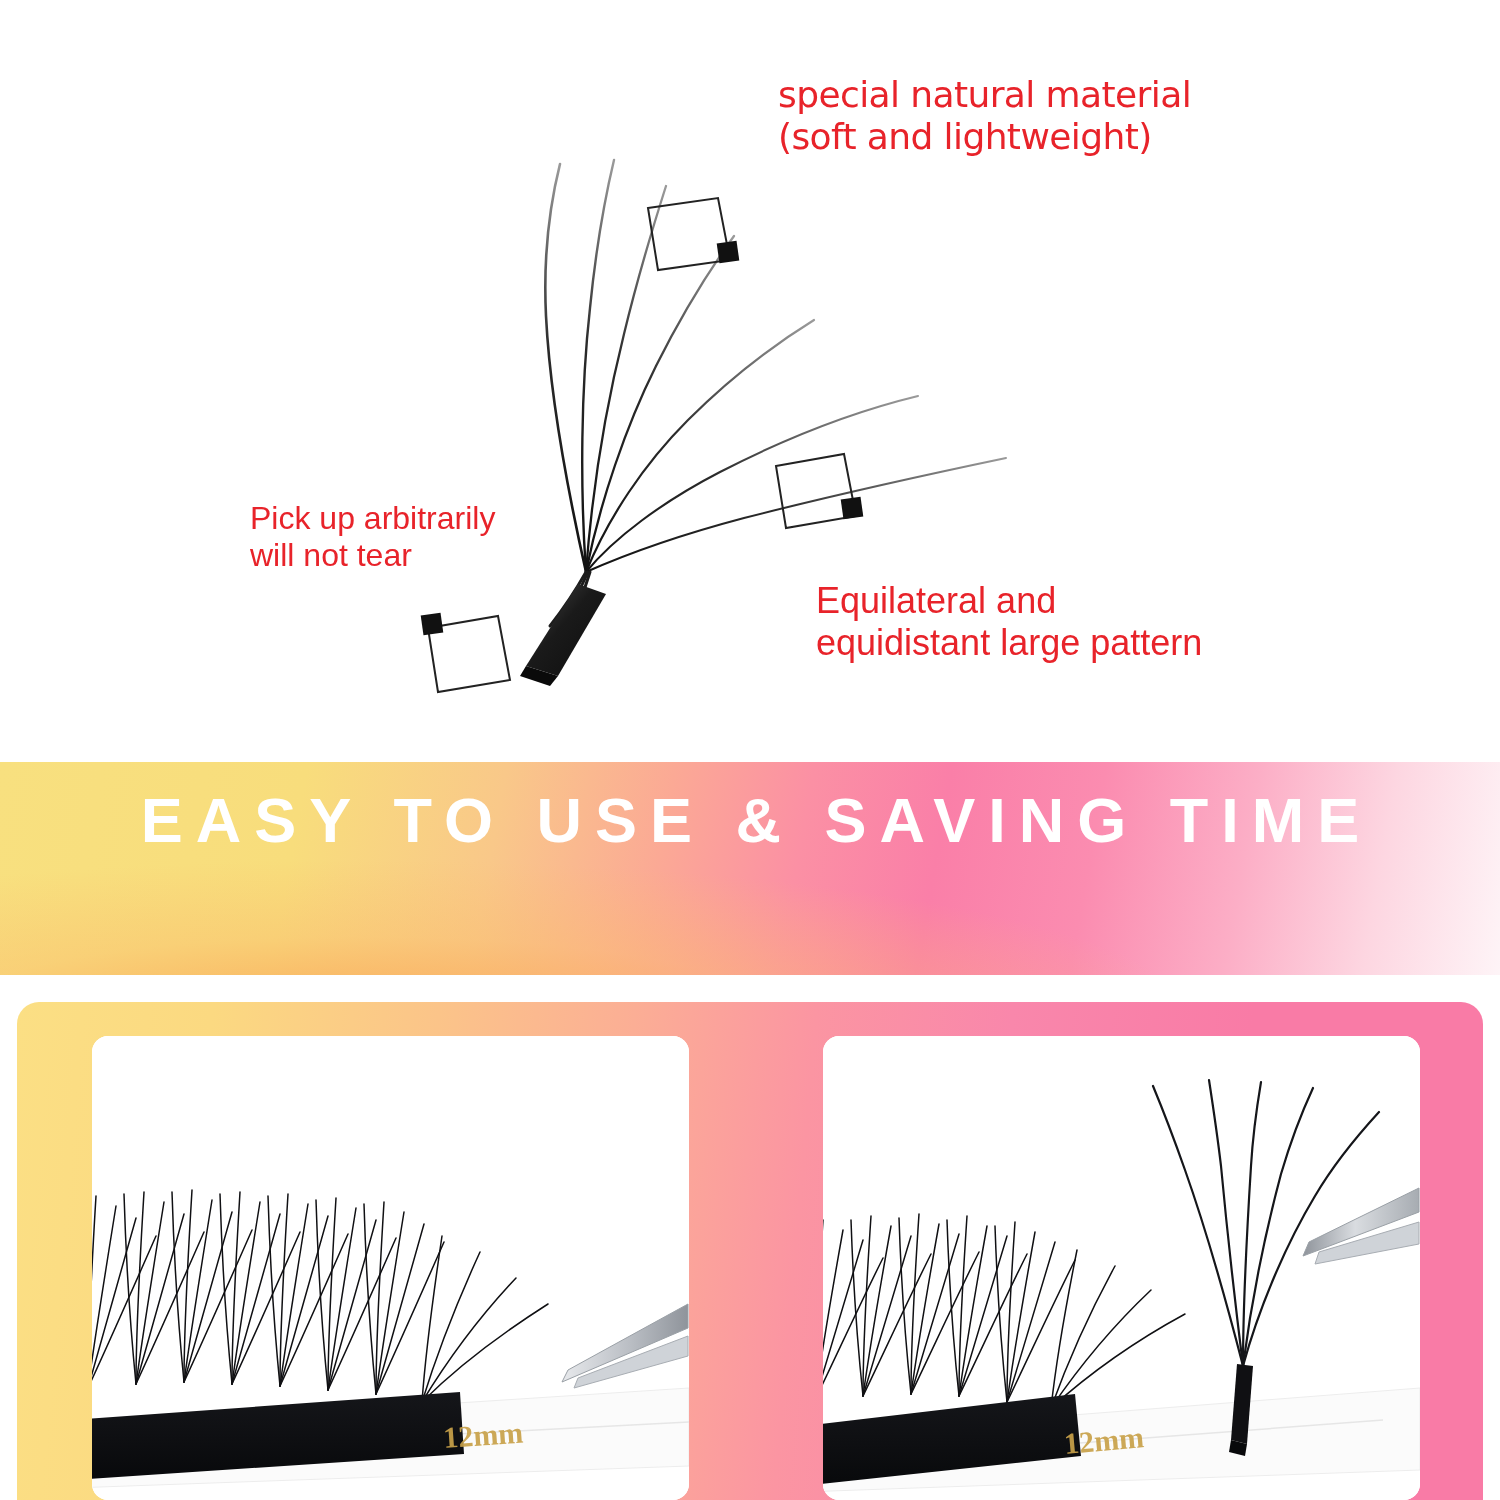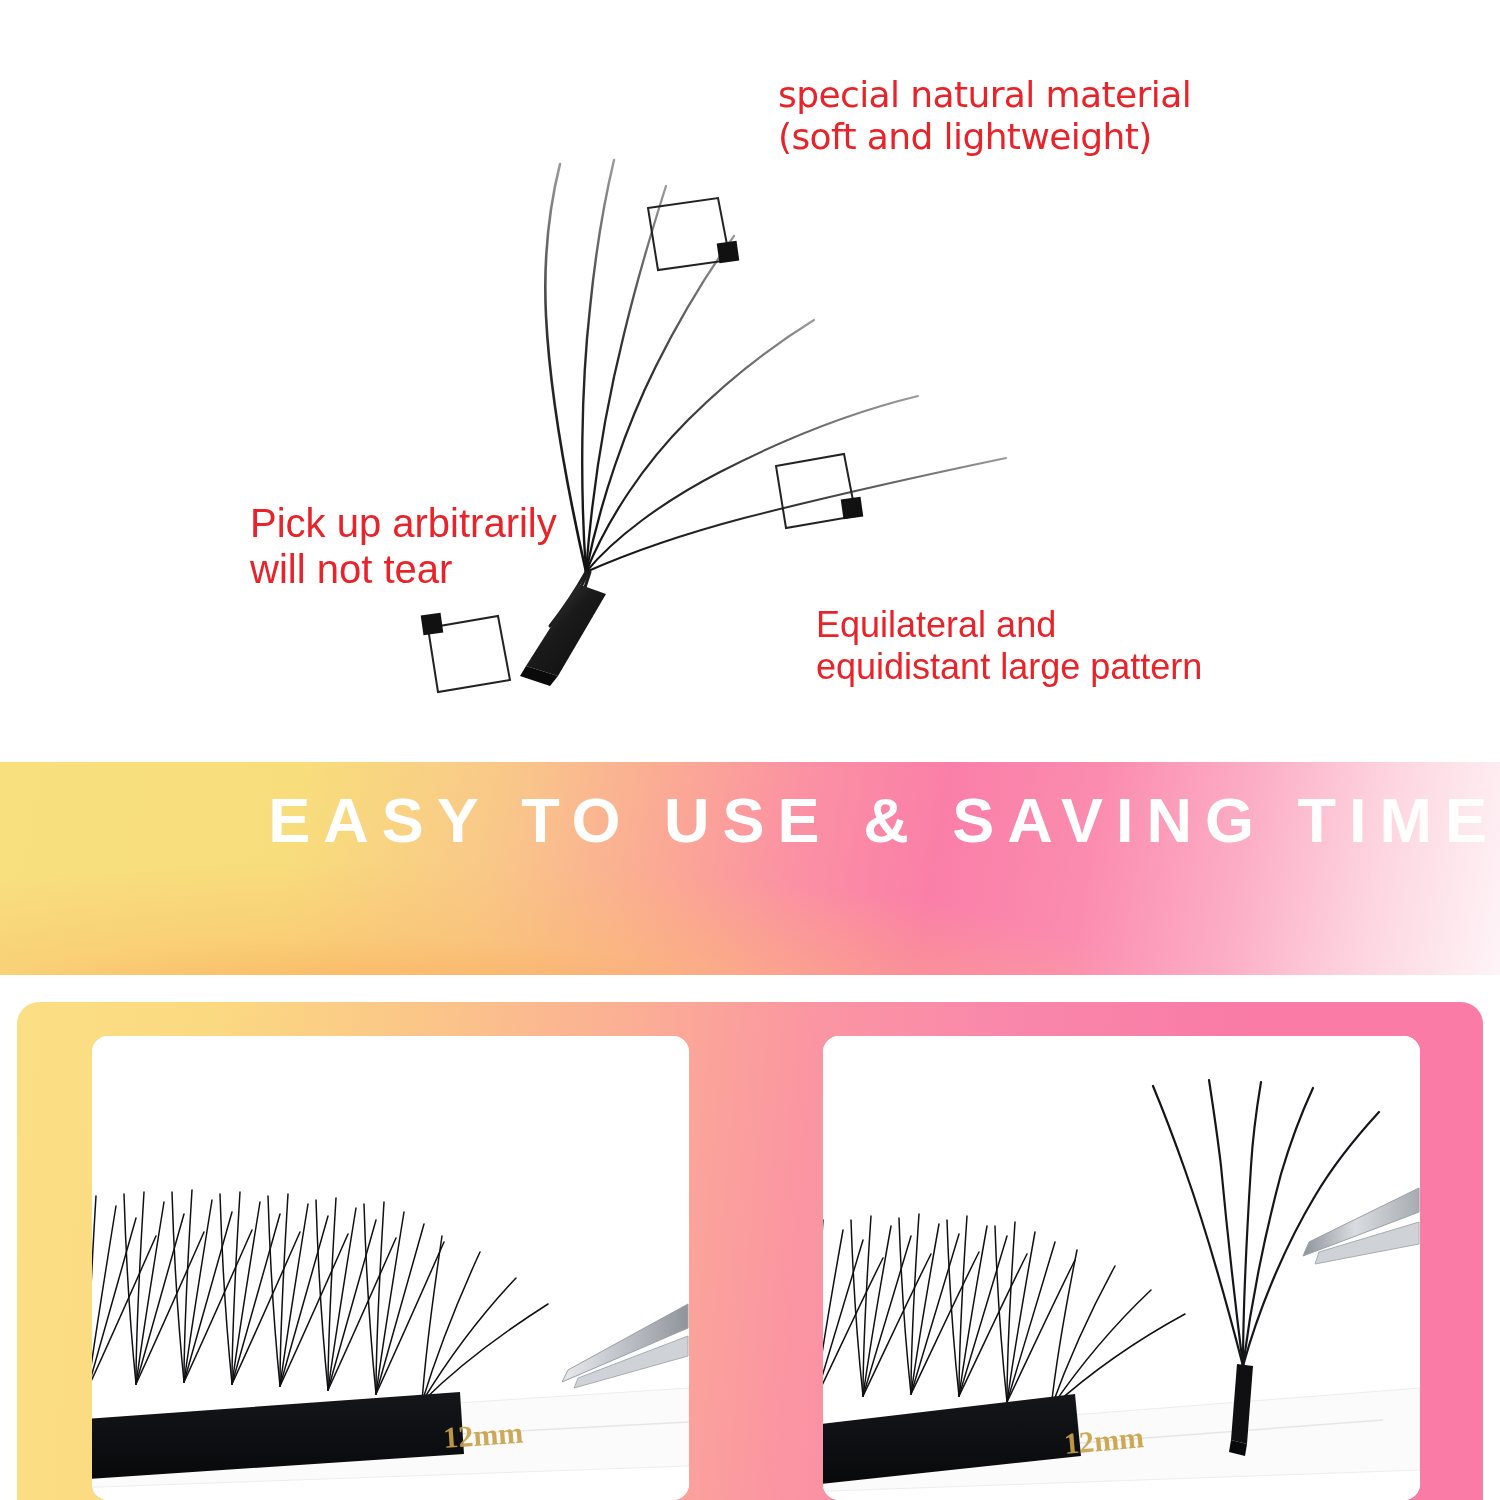--- a/index.html
+++ b/index.html
@@ -29,24 +29,24 @@
     white-space:pre-line;
   }
   #callout-material{
     left:778px; top:74px;
     font-size:36px;
     font-family:"DejaVu Sans", sans-serif;
     letter-spacing:-0.6px;
   }
   #callout-pickup{
     left:250px; top:500px;
-    font-size:40px;
+    font-size:32px;
   }
   #callout-equilateral{
-    left:816px; top:604px;
+    left:816px; top:580px;
     font-size:36px;
   }
 
   
   #banner-section{
     position:absolute; left:0; top:762px; width:1500px; height:213px;
     background:
       radial-gradient(115% 150% at 24% 118%, rgba(250,172,92,0.95) 0%, rgba(250,190,110,0.45) 24%, rgba(250,190,110,0) 48%),
       linear-gradient(100deg,
         #f8e07f 0%,
@@ -56,21 +56,21 @@
         #fb90a4 53%,
         #fa7fa8 62%,
         #fb8cb0 72%,
         #fcaec6 82%,
         #fdd6e1 91%,
         #fef4f7 100%);
     overflow:hidden;
   }
   #banner-headline{
     position:absolute; left:0; right:0; top:22px;
-    text-align:right;
+    text-align:center;
     color:#ffffff;
     font-size:63px;
     font-weight:bold;
     letter-spacing:13px;
     text-indent:13px;
     font-family:"Liberation Sans", sans-serif;
     white-space:nowrap;
   }
   #banner-subtitle{
     position:absolute; left:0; right:0; top:122px;

